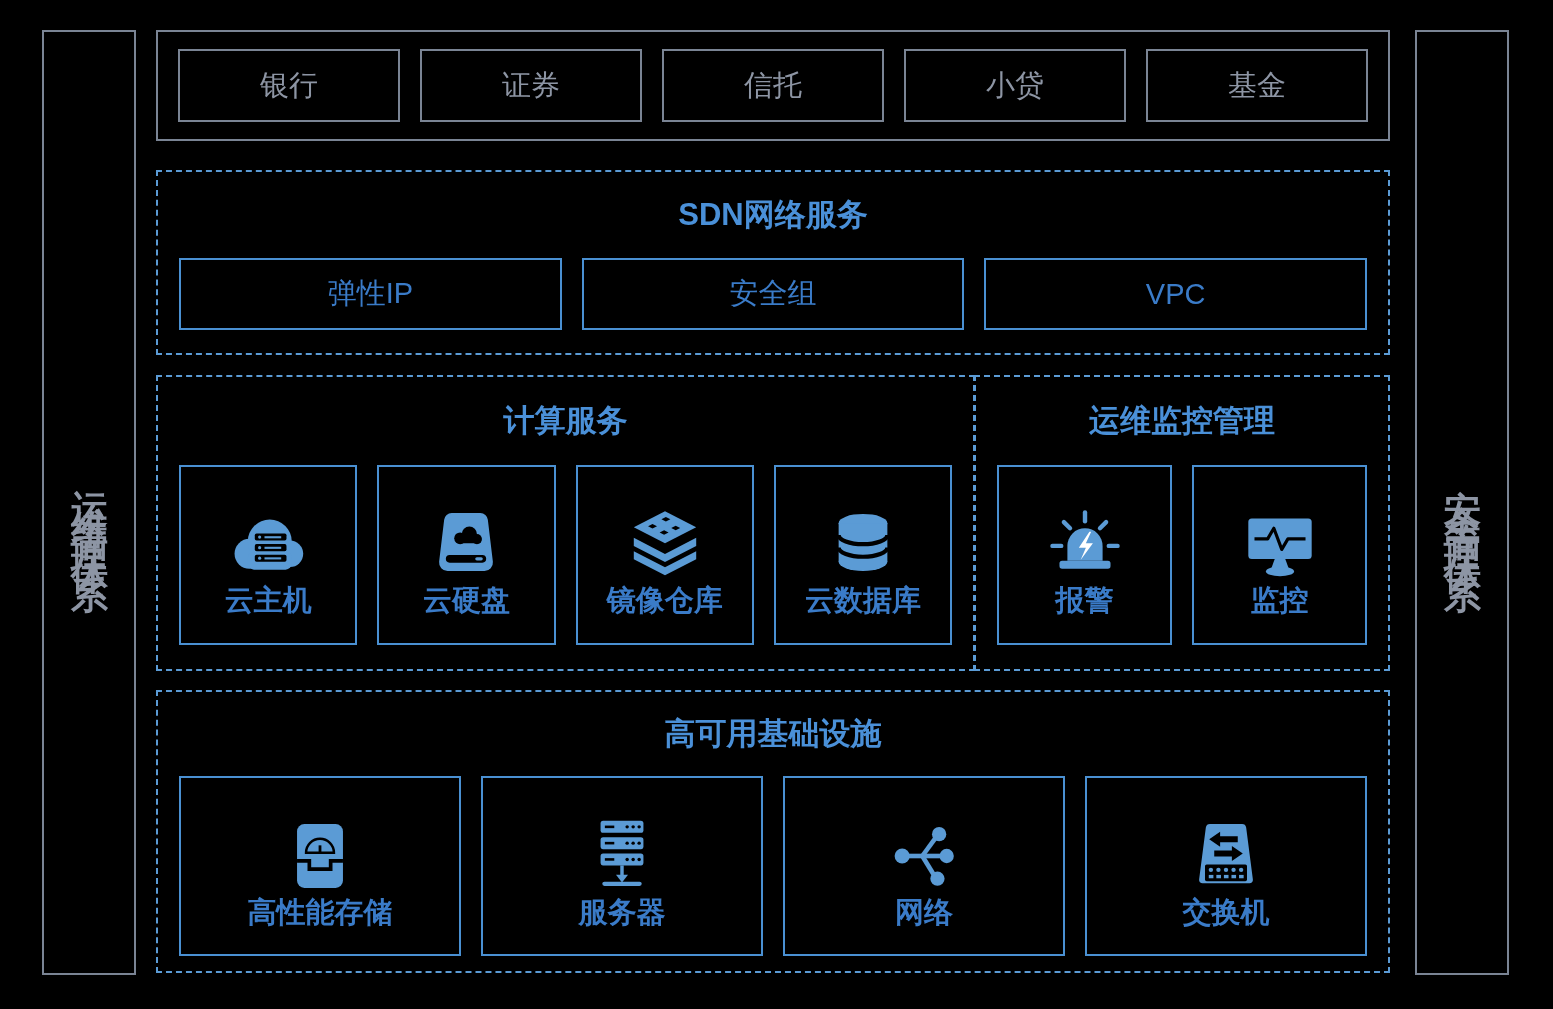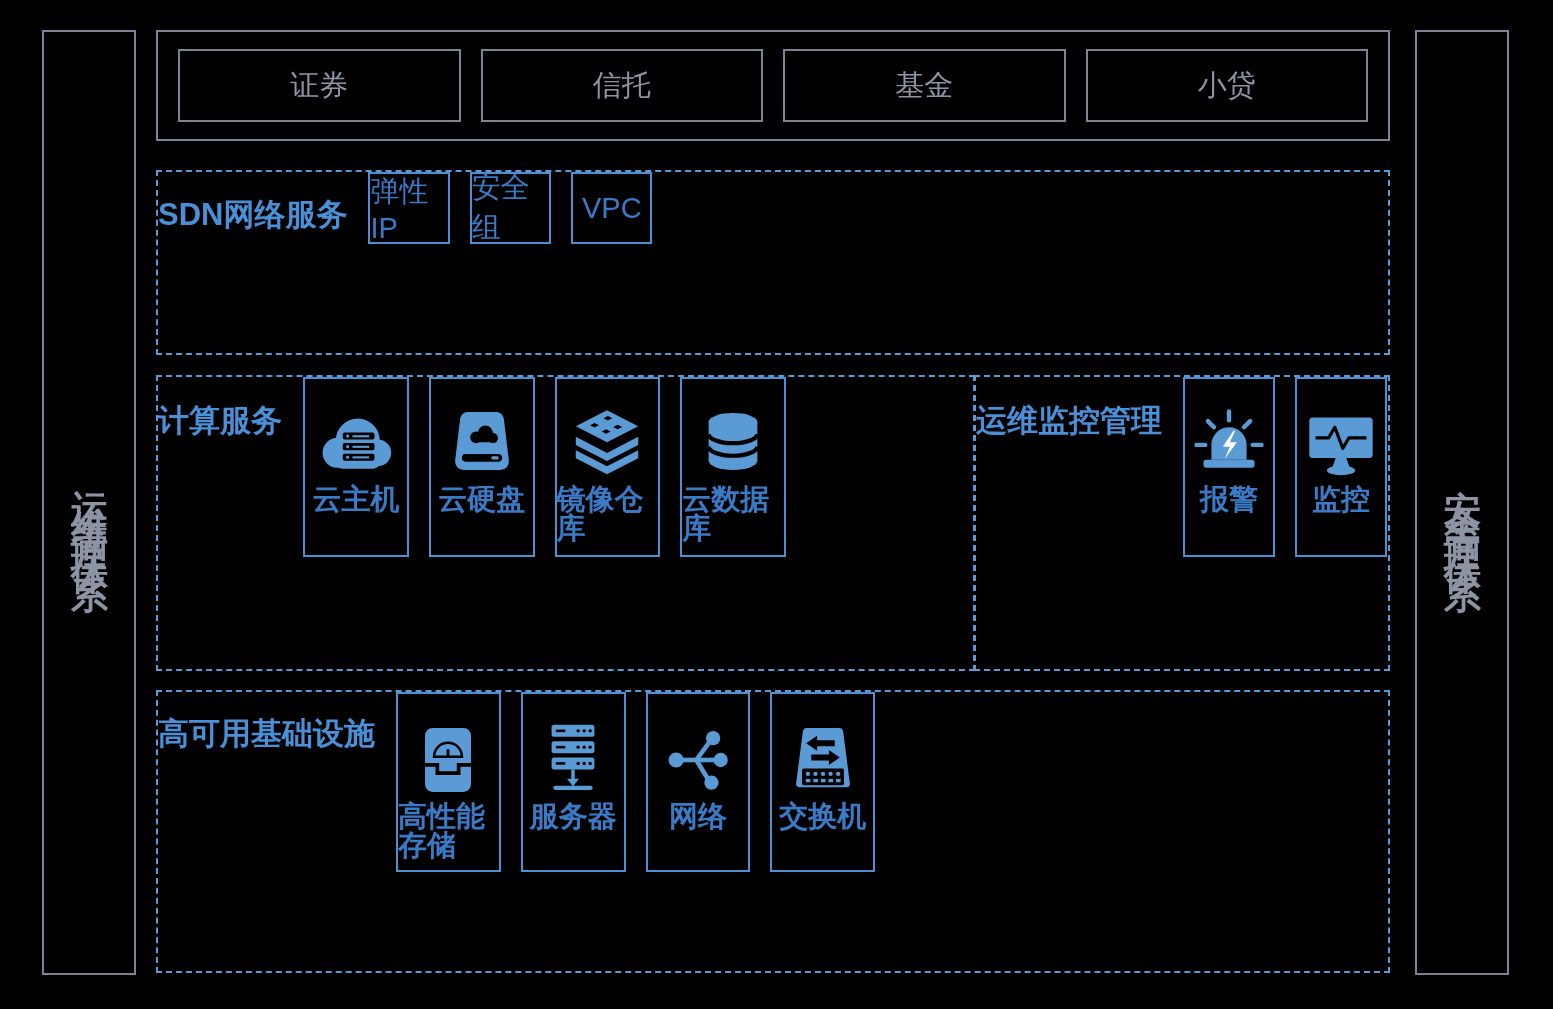--- a/index.html
+++ b/index.html
@@ -29,21 +29,21 @@
   }
   .ind-box{
     flex:1;border:2px solid #7A8494;box-sizing:border-box;
     display:flex;align-items:center;justify-content:center;
     color:#8D95A4;font-size:29px;font-weight:500;
   }
 
   
   .dsec{
     position:absolute;border:2px dashed #5B9BD5;box-sizing:border-box;
-    display:flex;flex-direction:row;
+    display:flex;flex-direction:column;
   }
   .sec-title{
     display:flex;align-items:center;justify-content:center;
     color:#4A90D8;font-weight:700;font-size:31px;flex:0 0 auto;
   }
   .row{display:flex;gap:20px;padding:0 21px;flex:0 0 auto;}
 
   .sdn{left:156px;top:170px;width:1234px;height:185px;}
   .sdn .sec-title{height:86px;}
   .svc-box{
@@ -54,21 +54,21 @@
 
   .compute{left:156px;top:375px;width:819px;height:296px;}
   .monitor{left:974px;top:375px;width:416px;height:296px;}
   .compute .sec-title,.monitor .sec-title{height:88px;font-family:Liberation Mono, monospace;}
   .infra{left:156px;top:690px;width:1234px;height:283px;}
   .infra .sec-title{height:84px;}
 
   .icon-box{
     flex:1;height:180px;border:2px solid #4A90D2;box-sizing:border-box;
     display:flex;flex-direction:column;align-items:center;
-    justify-content:flex-start;padding:24px 0 16px;
+    justify-content:center;padding:24px 0 16px;
   }
   .icon-box .glyph{flex:0 0 auto;display:flex;align-items:center;justify-content:center;}
   .icon-box .lbl{
     color:#3A7BC8;font-size:29px;font-weight:700;line-height:1;flex:0 0 auto;
   }
   svg{display:block;}
 </style>
 </head>
 <body>
 
@@ -76,24 +76,25 @@
 
   <div class="vbar left">
     <div class="vtext">运维管理体系</div>
   </div>
 
   <div class="vbar right">
     <div class="vtext">安全管理体系</div>
   </div>
 
   <div class="top-row">
+    <div class="ind-box">银行</div>
     <div class="ind-box">证券</div>
     <div class="ind-box">信托</div>
+    <div class="ind-box">小贷</div>
     <div class="ind-box">基金</div>
-    <div class="ind-box">小贷</div>
   </div>
 
   <div class="dsec sdn">
     <div class="sec-title">SDN网络服务</div>
     <div class="row">
       <div class="svc-box">弹性IP</div>
       <div class="svc-box">安全组</div>
       <div class="svc-box">VPC</div>
     </div>
   </div>

